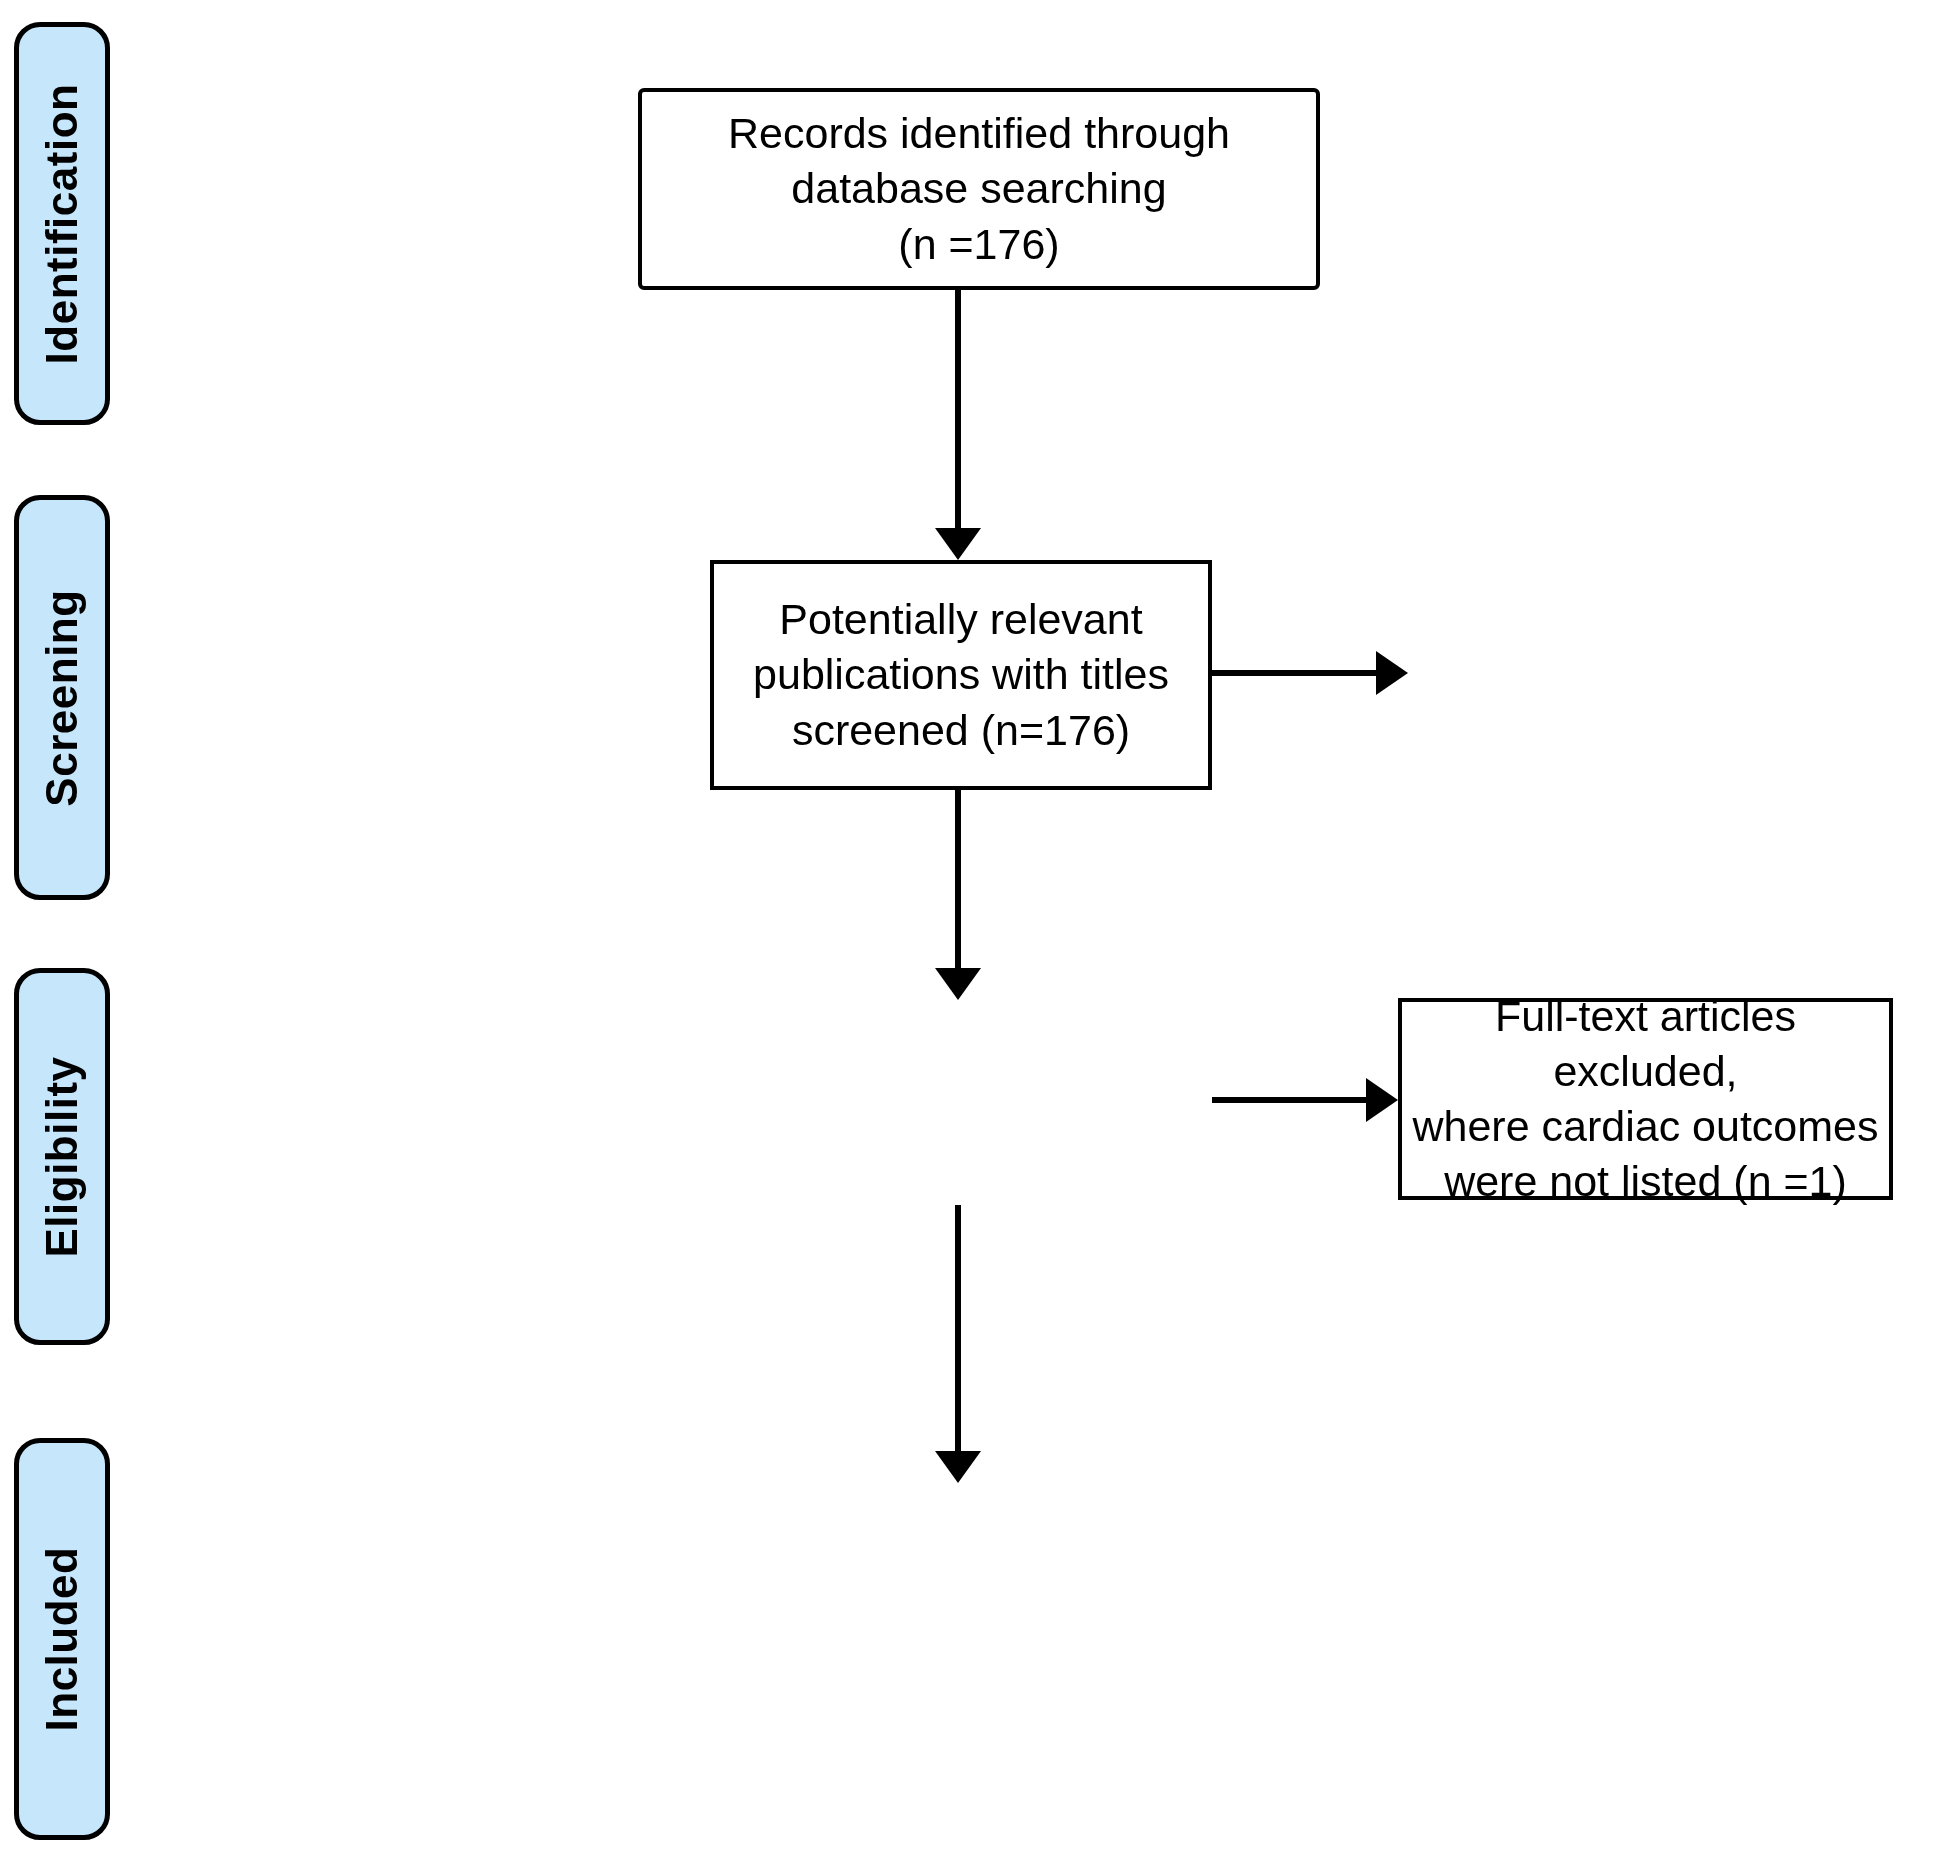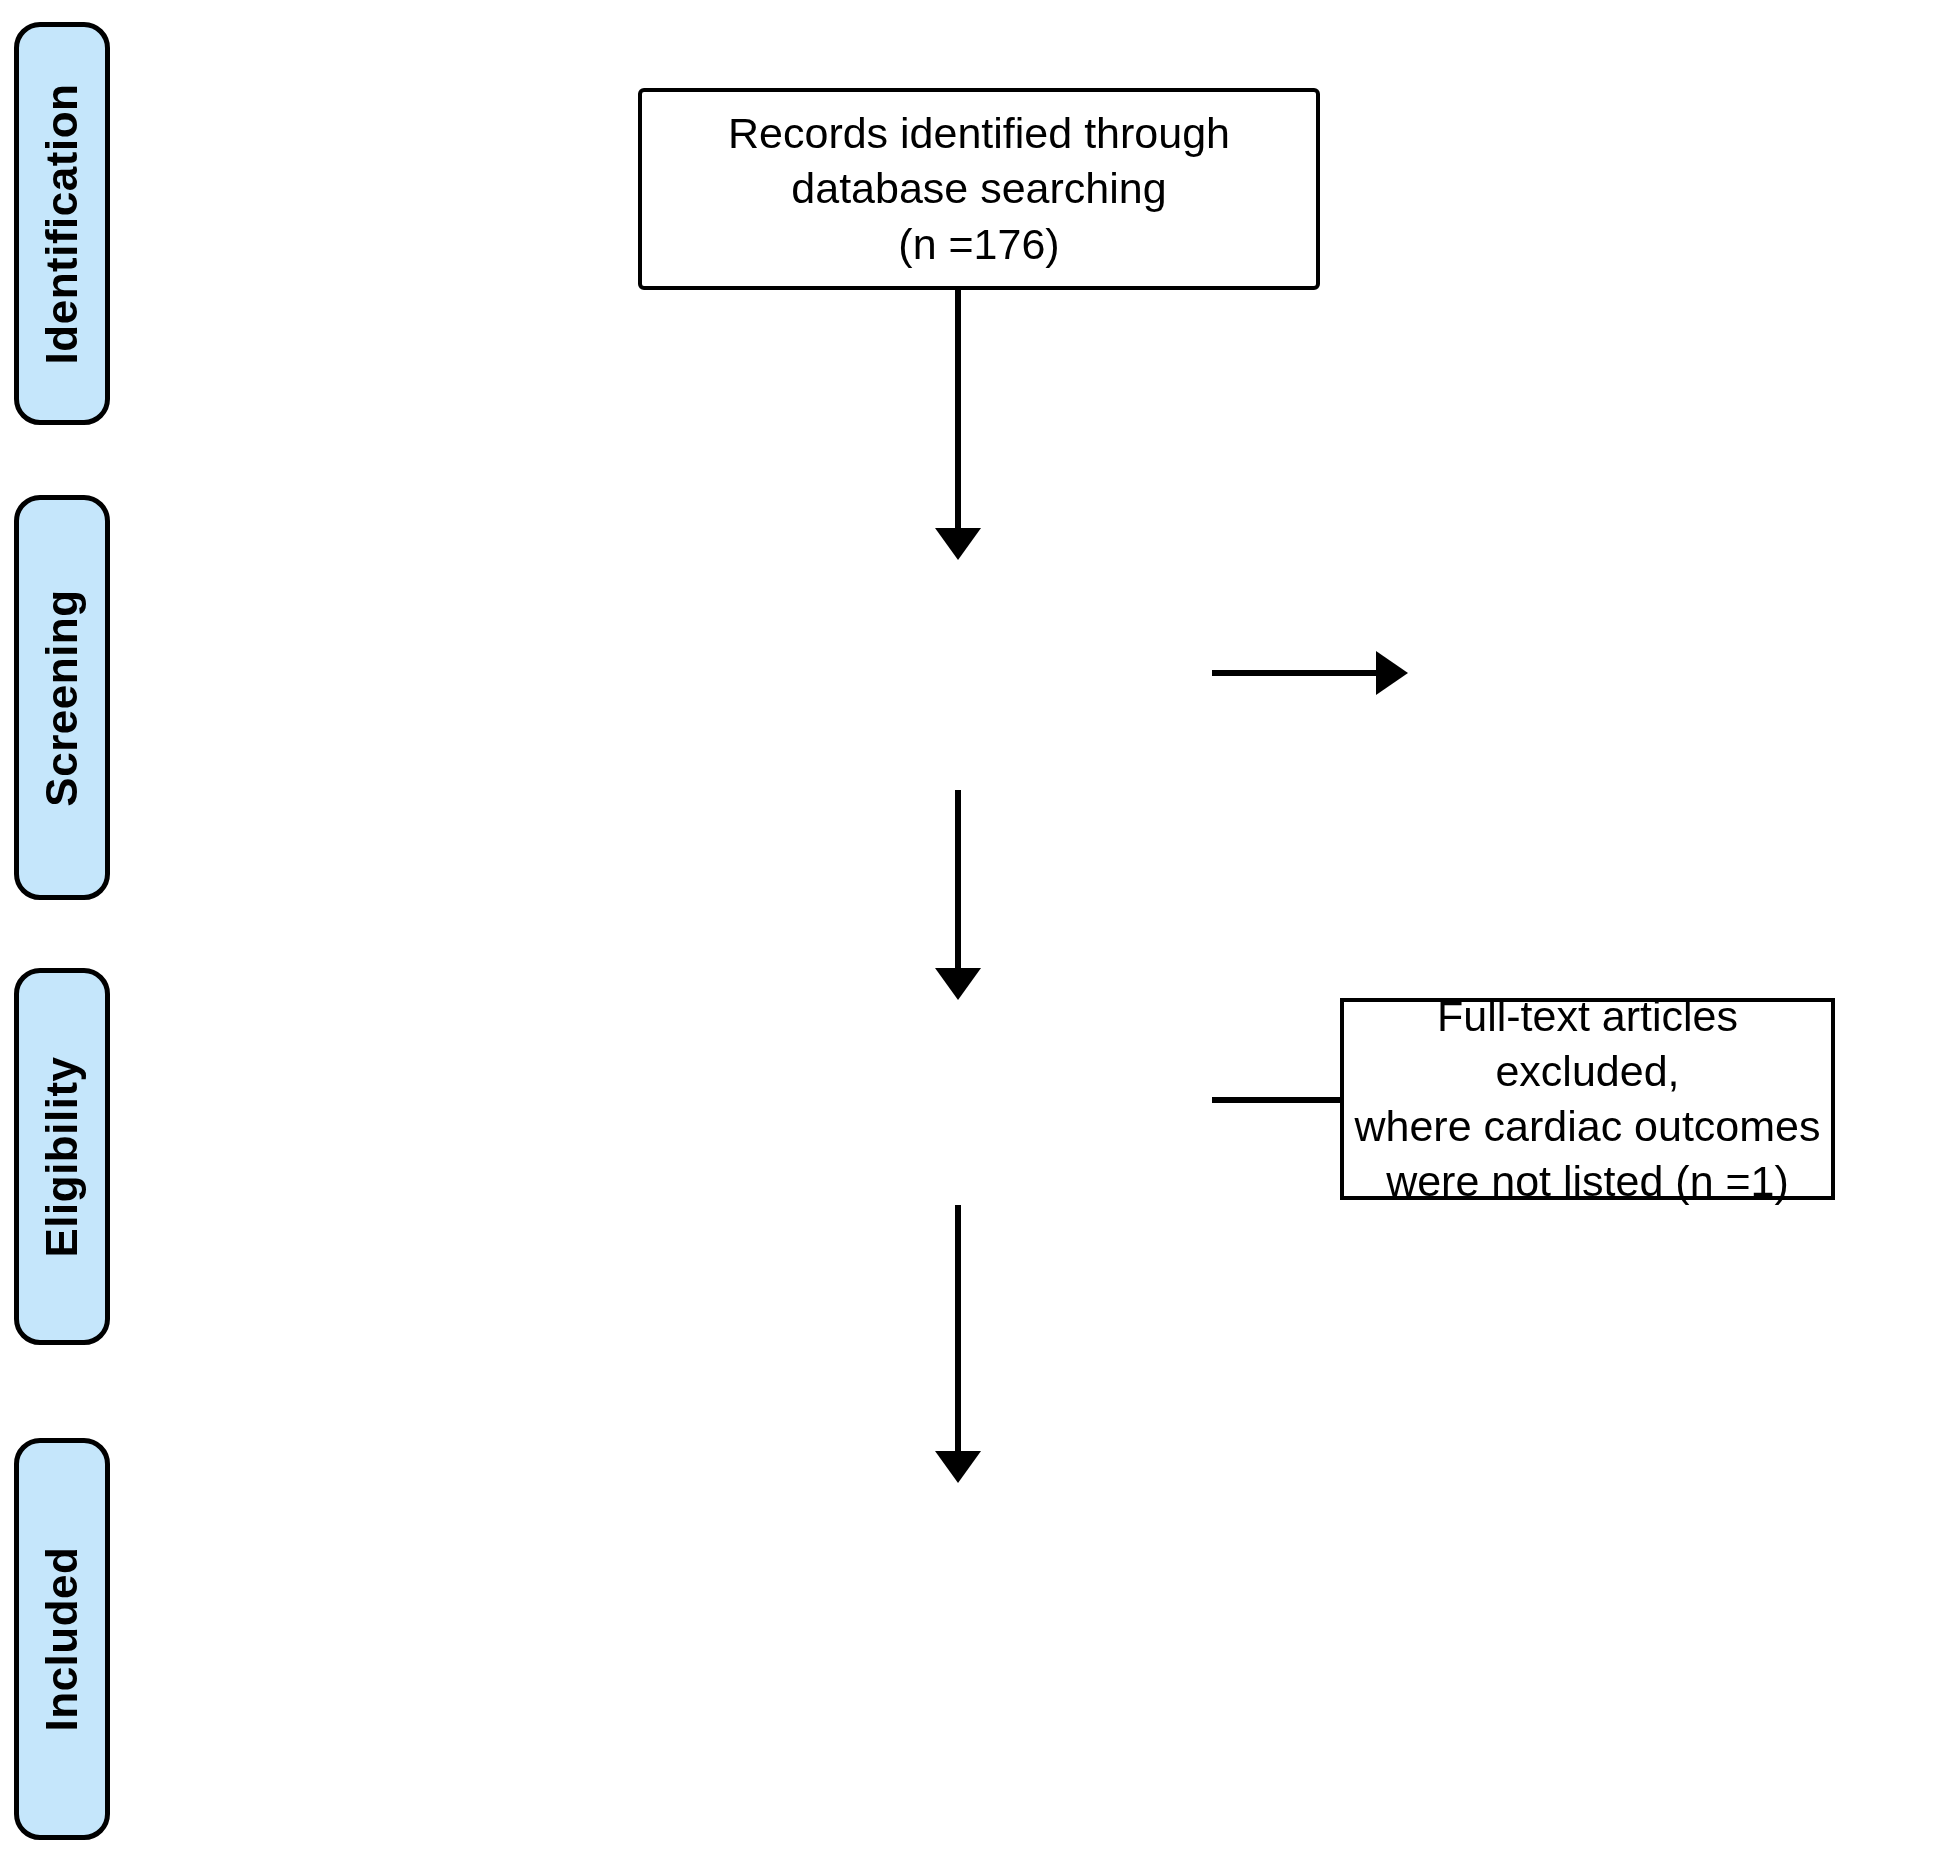--- a/index.html
+++ b/index.html
@@ -110,33 +110,38 @@
 
   <div class="flow-box" style="left:638px; top:88px; width:682px; height:202px;border-radius:6px;">
     <span class="box-text">Records identified through
 database searching
 (n =176)</span>
   </div>
 
   <div class="v-line" style="left:955px; top:290px; height:240px;"></div>
   <div class="v-arrowhead" style="left:935px; top:528px;"></div>
 
+  <div class="flow-box" style="left:710px; top:560px; width:502px; height:230px;">
+    <span class="box-text">Potentially relevant
+publications with titles
+screened (n=176)</span>
+  </div>
 
   <div class="h-line" style="left:1212px; top:670px; width:170px;"></div>
   <div class="h-arrowhead" style="left:1376px; top:651px;"></div>
 
 
   <div class="v-line" style="left:955px; top:790px; height:182px;"></div>
   <div class="v-arrowhead" style="left:935px; top:968px;"></div>
 
 
   <div class="h-line" style="left:1212px; top:1097px; width:162px;"></div>
   <div class="h-arrowhead" style="left:1366px; top:1078px;"></div>
 
-  <div class="flow-box" style="left:1340px; top:998px; width:495px; height:202px;">
+  <div class="flow-box" style="left:1398px; top:998px; width:495px; height:202px;">
     <span class="box-text">Full-text articles excluded,
 where cardiac outcomes
 were not listed (n =1)</span>
   </div>
 
   <div class="v-line" style="left:955px; top:1205px; height:250px;"></div>
   <div class="v-arrowhead" style="left:935px; top:1451px;"></div>
 
 
 </div>

